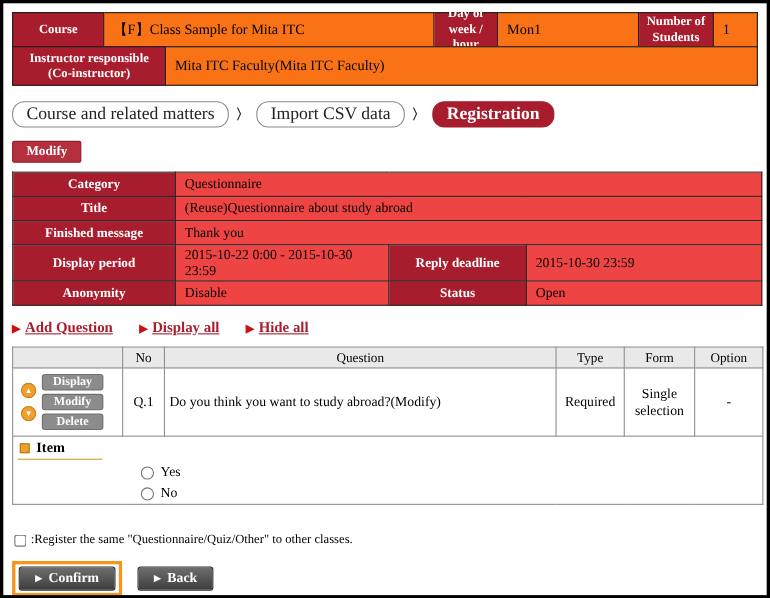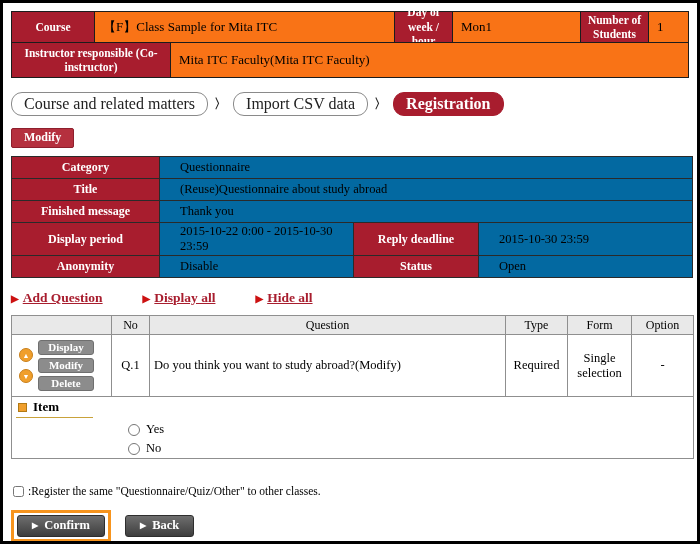--- a/index.html
+++ b/index.html
@@ -10,38 +10,38 @@
   
   .hrow { display: flex; }
   .hrow.r1 { height: 32px; }
   .hrow.r2 { height: 36px; margin-top: -1px; }
   .hcell { border: 1px solid #1c1c1c; display: flex; align-items: center; padding: 0 8px; font-size: 13px; background: #f97316; }
   .hcell + .hcell { border-left: none; }
   .hlabel { background: var(--maroon, #a81d2e); color: #fff; font-weight: bold; font-size: 11.5px; justify-content: center; text-align: center; line-height: 1.25; padding: 0 4px; }
   .w-course { width: 84px; } .w-coursev { width: 300px; }
   .w-day { width: 58px; } .w-dayv { width: 128px; }
   .w-stu { width: 68px; } .grow { flex: 1; }
-  .w-inst { width: 160px; }
+  .w-inst { width: 140px; }
 
   
   .breadcrumb { display: flex; align-items: center; gap: 6px; margin-top: 14px; }
   .crumb { border: 1px solid #8a8a8a; border-radius: 11px; padding: 2px 12px; font-size: 16px; color: #222; background: #fff; cursor: pointer; white-space: nowrap; }
   .crumb.active { background: var(--maroon, #a81d2e); border-color: var(--maroon, #a81d2e); color: #fff; font-weight: bold; }
   .crumb-sep { font-size: 13px; font-weight: bold; color: #222; }
 
   
   .modify-btn { display: block; margin-top: 12px; background: var(--modred, #b5303e); color: #fff; font-family: inherit; font-weight: bold; font-size: 12px; padding: 1px 12px 2px; border: 1px solid #8e1f2d; border-radius: 2px; cursor: pointer; }
 
   
   .details { border-collapse: collapse; width: 682px; margin-top: 8px; table-layout: fixed; }
-  .details td { border: 1px solid #2a2a2a; height: 22px; padding: 1px 20px; font-size: 12.5px; background: #0369a1; }
+  .details td { border: 1px solid #2a2a2a; height: 22px; padding: 1px 8px; font-size: 12.5px; background: #ef4444; }
   .details .dlabel { background: var(--maroon, #a81d2e); color: #fff; font-weight: bold; text-align: center; font-size: 12px; padding: 1px 2px; }
 
   
-  .links { display: flex; gap: 40px; margin-top: 12px; align-items: center; }
+  .links { display: flex; gap: 24px; margin-top: 12px; align-items: center; }
   .link { color: var(--maroon, #a81d2e); font-weight: bold; font-size: 13.5px; cursor: pointer; }
   .link .arr { color: #c11; font-size: 10px; }
   .link .txt { text-decoration: underline; margin-left: 4px; }
 
   
   .qtable { border-collapse: collapse; width: 682px; margin-top: 9px; table-layout: fixed; }
   .qtable th { background: #e9e9e9; border: 1px solid #8f8f8f; font-size: 12px; font-weight: normal; height: 19px; padding: 1px 2px; }
   .qtable td { border: 1px solid #8f8f8f; font-size: 12.5px; padding: 2px 4px; vertical-align: middle; }
   .qtable td.c { text-align: center; }
   .qrow td { height: 62px; }

